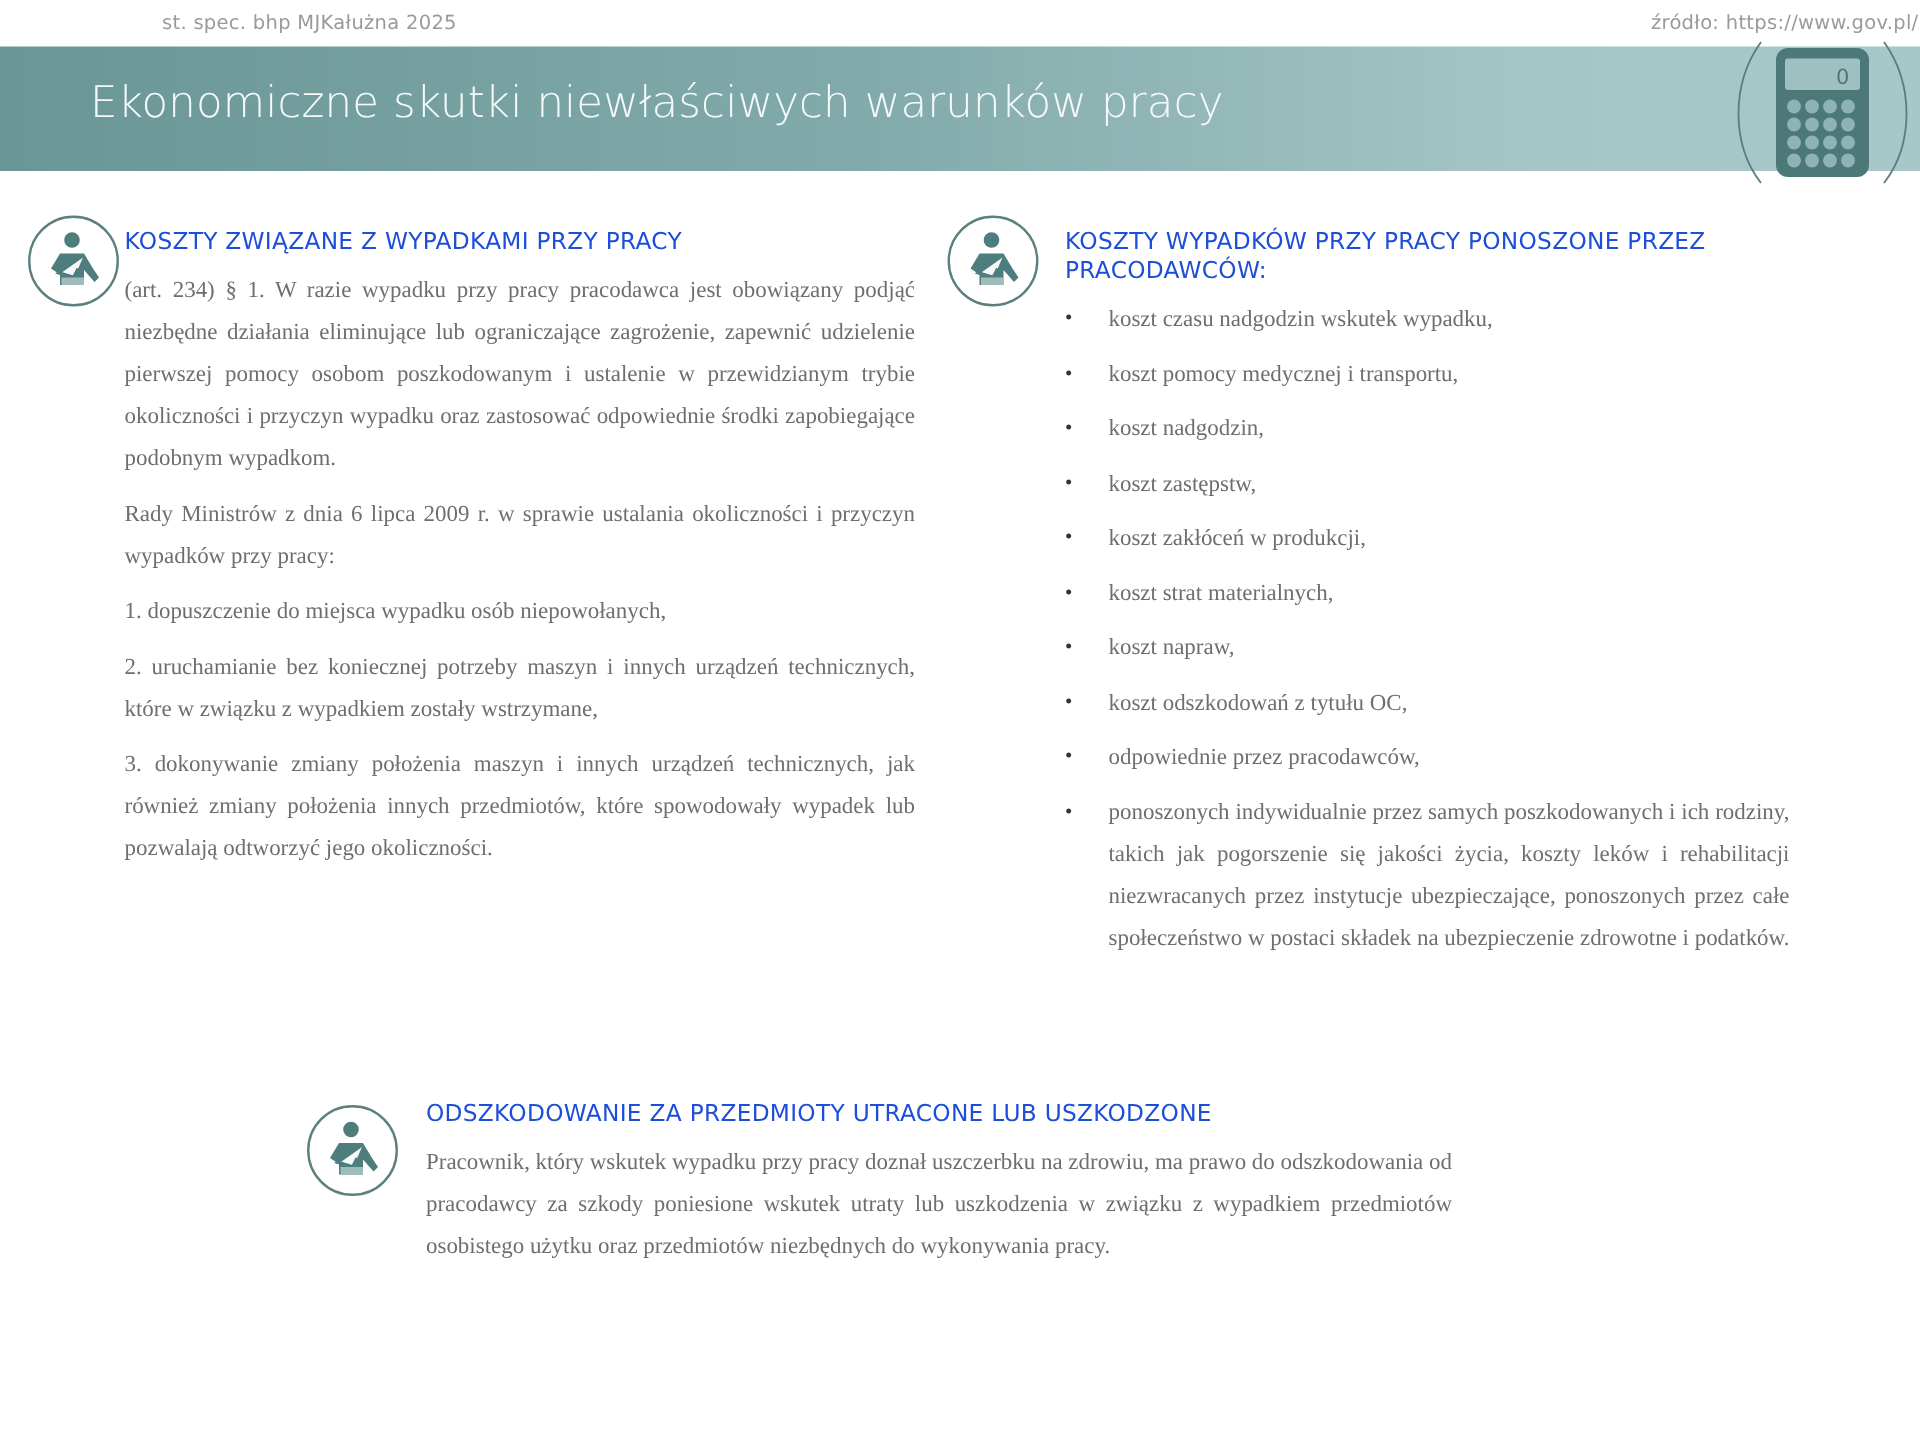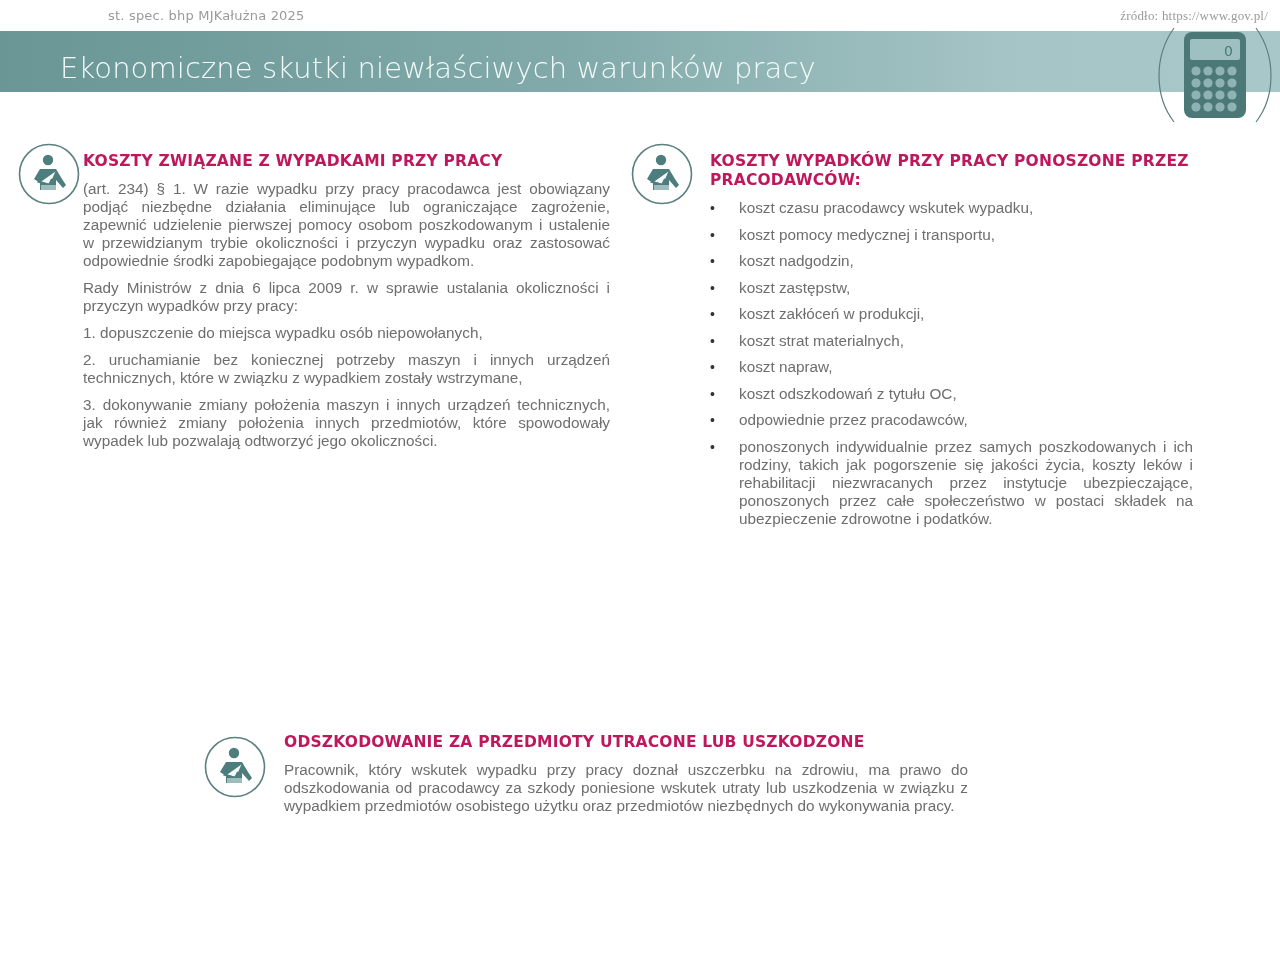--- a/index.html
+++ b/index.html
@@ -5,40 +5,40 @@
   html, body { margin: 0; padding: 0; }
   body {
     width: 1280px; height: 960px; background: #ffffff; position: relative; overflow: hidden;
     font-family: "DejaVu Sans", sans-serif; color: #6b6b6b;
   }
   .topline {
     position: absolute; top: 8px; font-size: 13px; color: #9a9a9a; letter-spacing: 0.2px;
     font-family: "DejaVu Sans", sans-serif;
   }
   .topline.left { left: 60px; margin-left: 48px; }
-  .topline.right { right: 12px; font-family: Liberation Serif, serif; }
+  .topline.right { right: 1px; }
   .banner {
-    position: absolute; left: 0; top: 31px; width: 1280px; height: 61px;
+    position: absolute; left: 0; top: 31px; width: 1280px; height: 83px;
     background: linear-gradient(90deg, #6a9696 0%, #82aaaa 45%, #a6c5c6 80%, #a8c7c8 100%);
   }
   .banner-title {
     position: absolute; left: 60px; top: 20px; font-size: 29px; color: #f4fafa; font-weight: 300;
     font-family: "DejaVu Sans", sans-serif; letter-spacing: 0.1px;
   }
   .calc-wrap { position: absolute; left: 1152px; top: 34px; width: 120px; height: 90px; }
   .calc-arc { position: absolute; left: 0; top: -8px; }
 
   .section-icon { position: absolute; width: 62px; height: 62px; }
   .heading {
-    position: absolute; font-weight: bold; color: #be185d; font-size: 15.5px; line-height: 19px;
+    position: absolute; font-weight: normal; color: #1d4ed8; font-size: 15.5px; line-height: 19px;
     font-family: "DejaVu Sans", sans-serif; letter-spacing: 0.2px;
   }
   .body-text {
-    position: absolute; font-size: 15.3px; line-height: 18px; color: #6e6e6e;
-    font-family: Liberation Sans, sans-serif; text-align: justify;
+    position: absolute; font-size: 15.3px; line-height: 28px; color: #6e6e6e;
+    font-family: Liberation Serif, serif; text-align: justify;
   }
   .body-text p { margin: 0 0 9px 0; }
   .body-text p.last { margin-bottom: 0; }
 
   .bullets { list-style: none; margin: 0; padding: 0; }
   .bullets li { position: relative; padding-left: 29px; margin-bottom: 8.5px; text-align: justify; }
   .bullets li .dot {
     position: absolute; left: 0; top: 0; color: #333; font-size: 14px;
   }
   .para { margin: 0 0 8px 0; }
@@ -105,21 +105,21 @@
   <p>2. uruchamianie bez koniecznej potrzeby maszyn i innych urządzeń technicznych, które w związku z wypadkiem zostały wstrzymane,</p>
   <p class="last">3. dokonywanie zmiany położenia maszyn i innych urządzeń technicznych, jak również zmiany położenia innych przedmiotów, które spowodowały wypadek lub pozwalają odtworzyć jego okoliczności.</p>
 </div>
 
 <svg class="section-icon" style="left:631px; top:143px;">
     <use href="#injured"></use>
   </svg>
 <div class="heading" style="left:710px; top:152px; width:480px;">KOSZTY WYPADKÓW PRZY PRACY PONOSZONE PRZEZ PRACODAWCÓW:</div>
 <div class="body-text" style="left:710px; top:199px; width:483px;">
   <ul class="bullets">
-    <li><span class="dot">•</span><span>koszt czasu pracodawcy wskutek wypadku,</span></li>
+    <li><span class="dot">•</span><span>koszt czasu nadgodzin wskutek wypadku,</span></li>
     <li><span class="dot">•</span><span>koszt pomocy medycznej i transportu,</span></li>
     <li><span class="dot">•</span><span>koszt nadgodzin,</span></li>
     <li><span class="dot">•</span><span>koszt zastępstw,</span></li>
     <li><span class="dot">•</span><span>koszt zakłóceń w produkcji,</span></li>
     <li><span class="dot">•</span><span>koszt strat materialnych,</span></li>
     <li><span class="dot">•</span><span>koszt napraw,</span></li>
     <li><span class="dot">•</span><span>koszt odszkodowań z tytułu OC,</span></li>
   </ul>
   <ul class="bullets">
     <li><span class="dot">•</span><span>odpowiednie przez pracodawców,</span></li>

